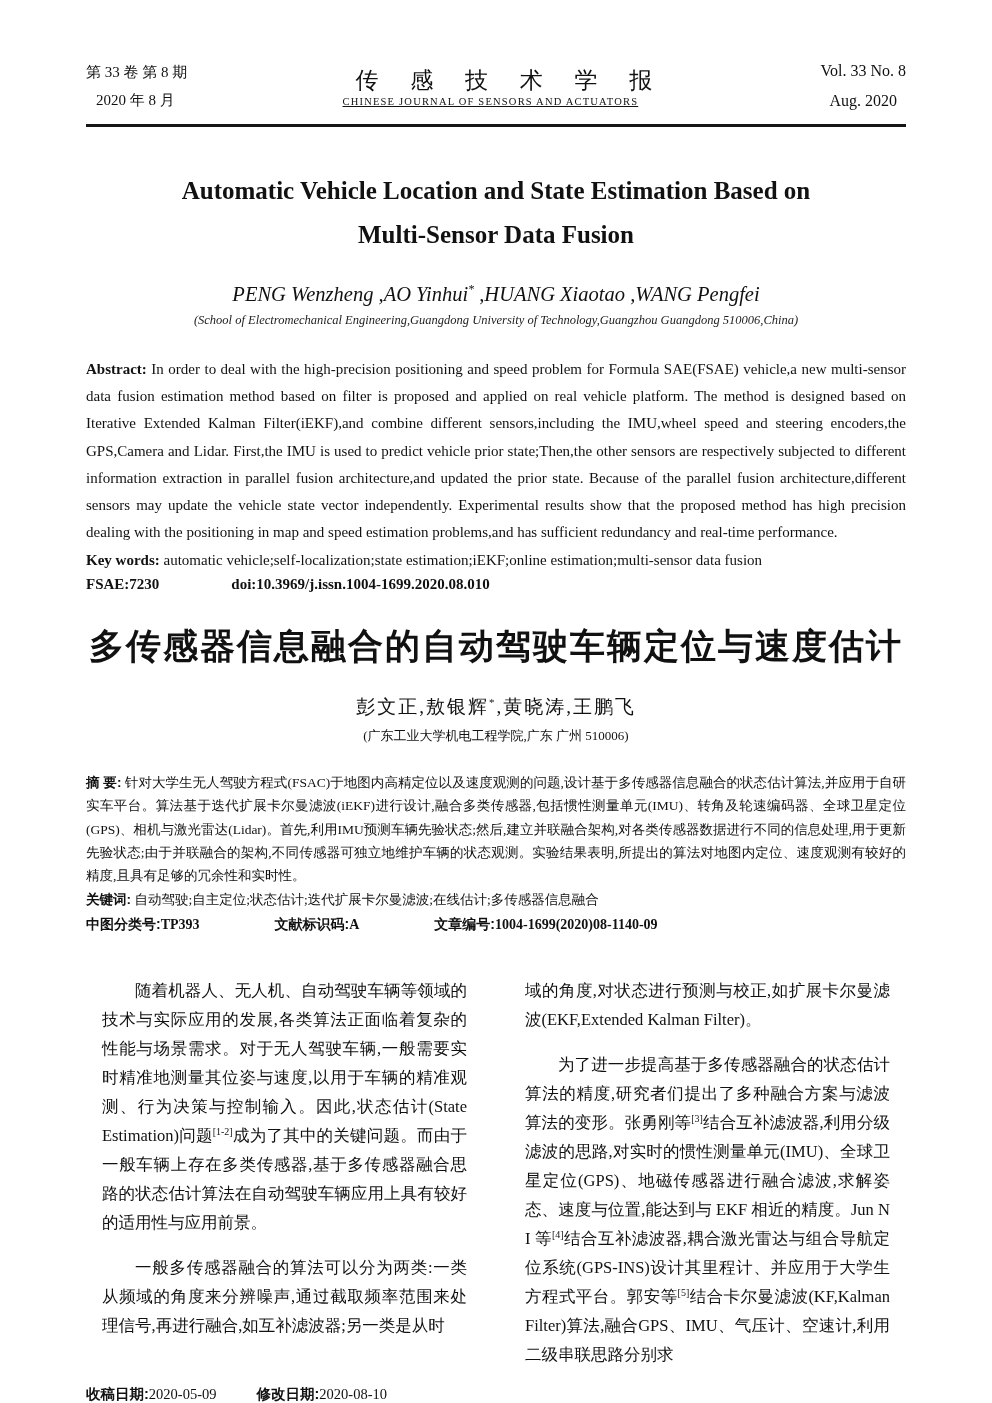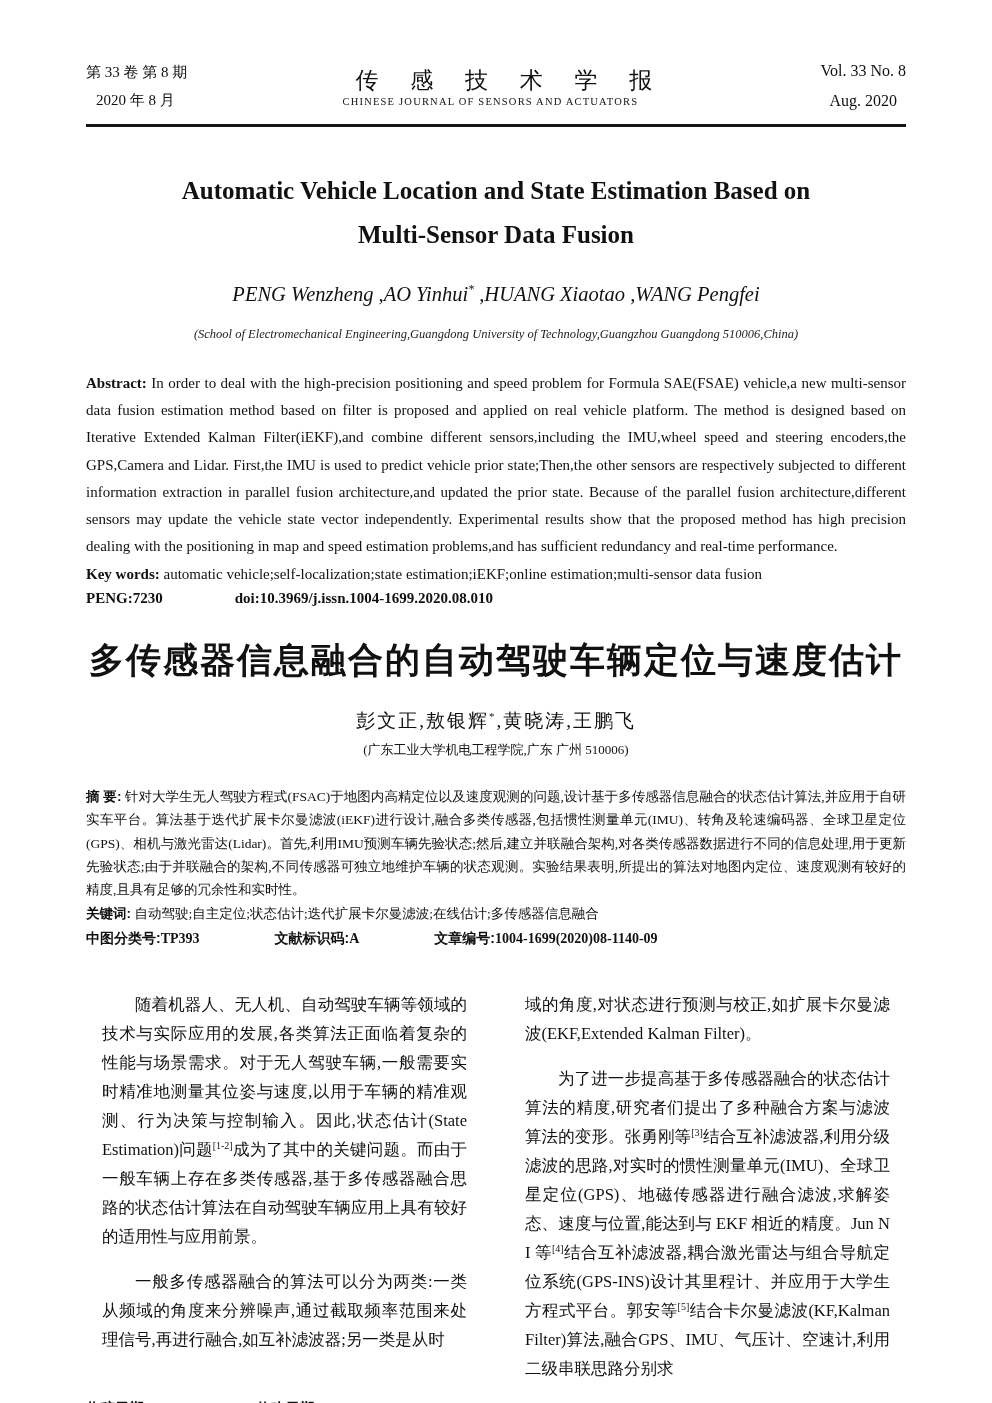--- a/index.html
+++ b/index.html
@@ -9,28 +9,28 @@
     font-family:"Liberation Serif","DejaVu Serif",serif;
     box-sizing:border-box; padding:56px 86px 0 86px;
     display:flex; flex-direction:column; overflow:hidden;
   }
   
   .jheader{display:flex; justify-content:space-between; align-items:center;}
   .jh-left{font-size:15px; line-height:1.9; white-space:nowrap;}
   .jh-left .l2{padding-left:10px;}
   .jh-center{}
   .jh-cn{font-size:23px; letter-spacing:13px; font-weight:500; white-space:nowrap; padding-left:13px;}
-  .jh-en{font-size:10.5px; letter-spacing:1.2px; margin-top:0; white-space:nowrap;}
+  .jh-en{font-size:10.5px; letter-spacing:1.2px; margin-top:0; white-space:nowrap;text-decoration:underline;}
   .jh-right{font-size:16px; line-height:1.9; text-align:center; white-space:nowrap;}
   .rule-double{margin-top:7px; height:3px; border-top:2px solid #161616; border-bottom:1.2px solid #161616;}
   
   .etitle{margin-top:42px; text-align:center; font-size:25px; font-weight:bold; line-height:1.78;}
   .eauthors{margin-top:24px; text-align:center; font-size:20.5px; font-style:italic;}
   .eauthors sup{font-size:12px;}
-  .eaffil{margin-top:21px; text-align:center; font-size:12.5px; font-style:italic; color:#1c1c1c;}
+  .eaffil{margin-top:7px; text-align:center; font-size:12.5px; font-style:italic; color:#1c1c1c;}
   .eabstract{margin-top:28px; font-size:15px; line-height:1.82; text-align:justify;}
   .eabstract .lbl{font-weight:bold;}
   .ekw{font-size:15px; line-height:1.82; text-align:justify;}
   .ekw .lbl{font-weight:bold;}
   .eline{margin-top:2px; display:flex; gap:72px; font-size:15px; font-weight:bold;}
   
   .ctitle{margin-top:30px; text-align:center; font-size:35px; font-weight:bold;
           font-family:"Liberation Sans","DejaVu Sans",sans-serif; letter-spacing:2px;}
   .cauthors{margin-top:24px; text-align:center; font-size:19px; letter-spacing:2px;}
   .cauthors sup{font-size:11px;}
@@ -81,21 +81,21 @@
 
   <div class="eabstract">
     <span class="lbl">Abstract:</span>
     <span>In order to deal with the high-precision positioning and speed problem for Formula SAE(FSAE) vehicle,a new multi-sensor data fusion estimation method based on filter is proposed and applied on real vehicle platform. The method is designed based on Iterative Extended Kalman Filter(iEKF),and combine different sensors,including the IMU,wheel speed and steering encoders,the GPS,Camera and Lidar. First,the IMU is used to predict vehicle prior state;Then,the other sensors are respectively subjected to different information extraction in parallel fusion architecture,and updated the prior state. Because of the parallel fusion architecture,different sensors may update the vehicle state vector independently. Experimental results show that the proposed method has high precision dealing with the positioning in map and speed estimation problems,and has sufficient redundancy and real-time performance.</span>
   </div>
   <div class="ekw">
     <span class="lbl">Key words:</span>
     <span>automatic vehicle;self-localization;state estimation;iEKF;online estimation;multi-sensor data fusion</span>
   </div>
   <div class="eline">
-    <span class="grp"><span>PENG:</span><span>7230</span></span>
+    <span class="grp"><span>FSAE:</span><span>7230</span></span>
     <span class="grp"><span>doi:</span><span>10.3969/j.issn.1004-1699.2020.08.010</span></span>
   </div>
 
   <div class="ctitle">多传感器信息融合的自动驾驶车辆定位与速度估计</div>
   <div class="cauthors"><span>彭文正,敖银辉</span><sup>*</sup><span>,黄晓涛,王鹏飞</span></div>
   <div class="caffil">(广东工业大学机电工程学院,广东 广州 510006)</div>
 
   <div class="cabstract">
     <span class="cn-lbl">摘  要:</span>
     <span>针对大学生无人驾驶方程式(FSAC)于地图内高精定位以及速度观测的问题,设计基于多传感器信息融合的状态估计算法,并应用于自研实车平台。算法基于迭代扩展卡尔曼滤波(iEKF)进行设计,融合多类传感器,包括惯性测量单元(IMU)、转角及轮速编码器、全球卫星定位(GPS)、相机与激光雷达(Lidar)。首先,利用IMU预测车辆先验状态;然后,建立并联融合架构,对各类传感器数据进行不同的信息处理,用于更新先验状态;由于并联融合的架构,不同传感器可独立地维护车辆的状态观测。实验结果表明,所提出的算法对地图内定位、速度观测有较好的精度,且具有足够的冗余性和实时性。</span>

